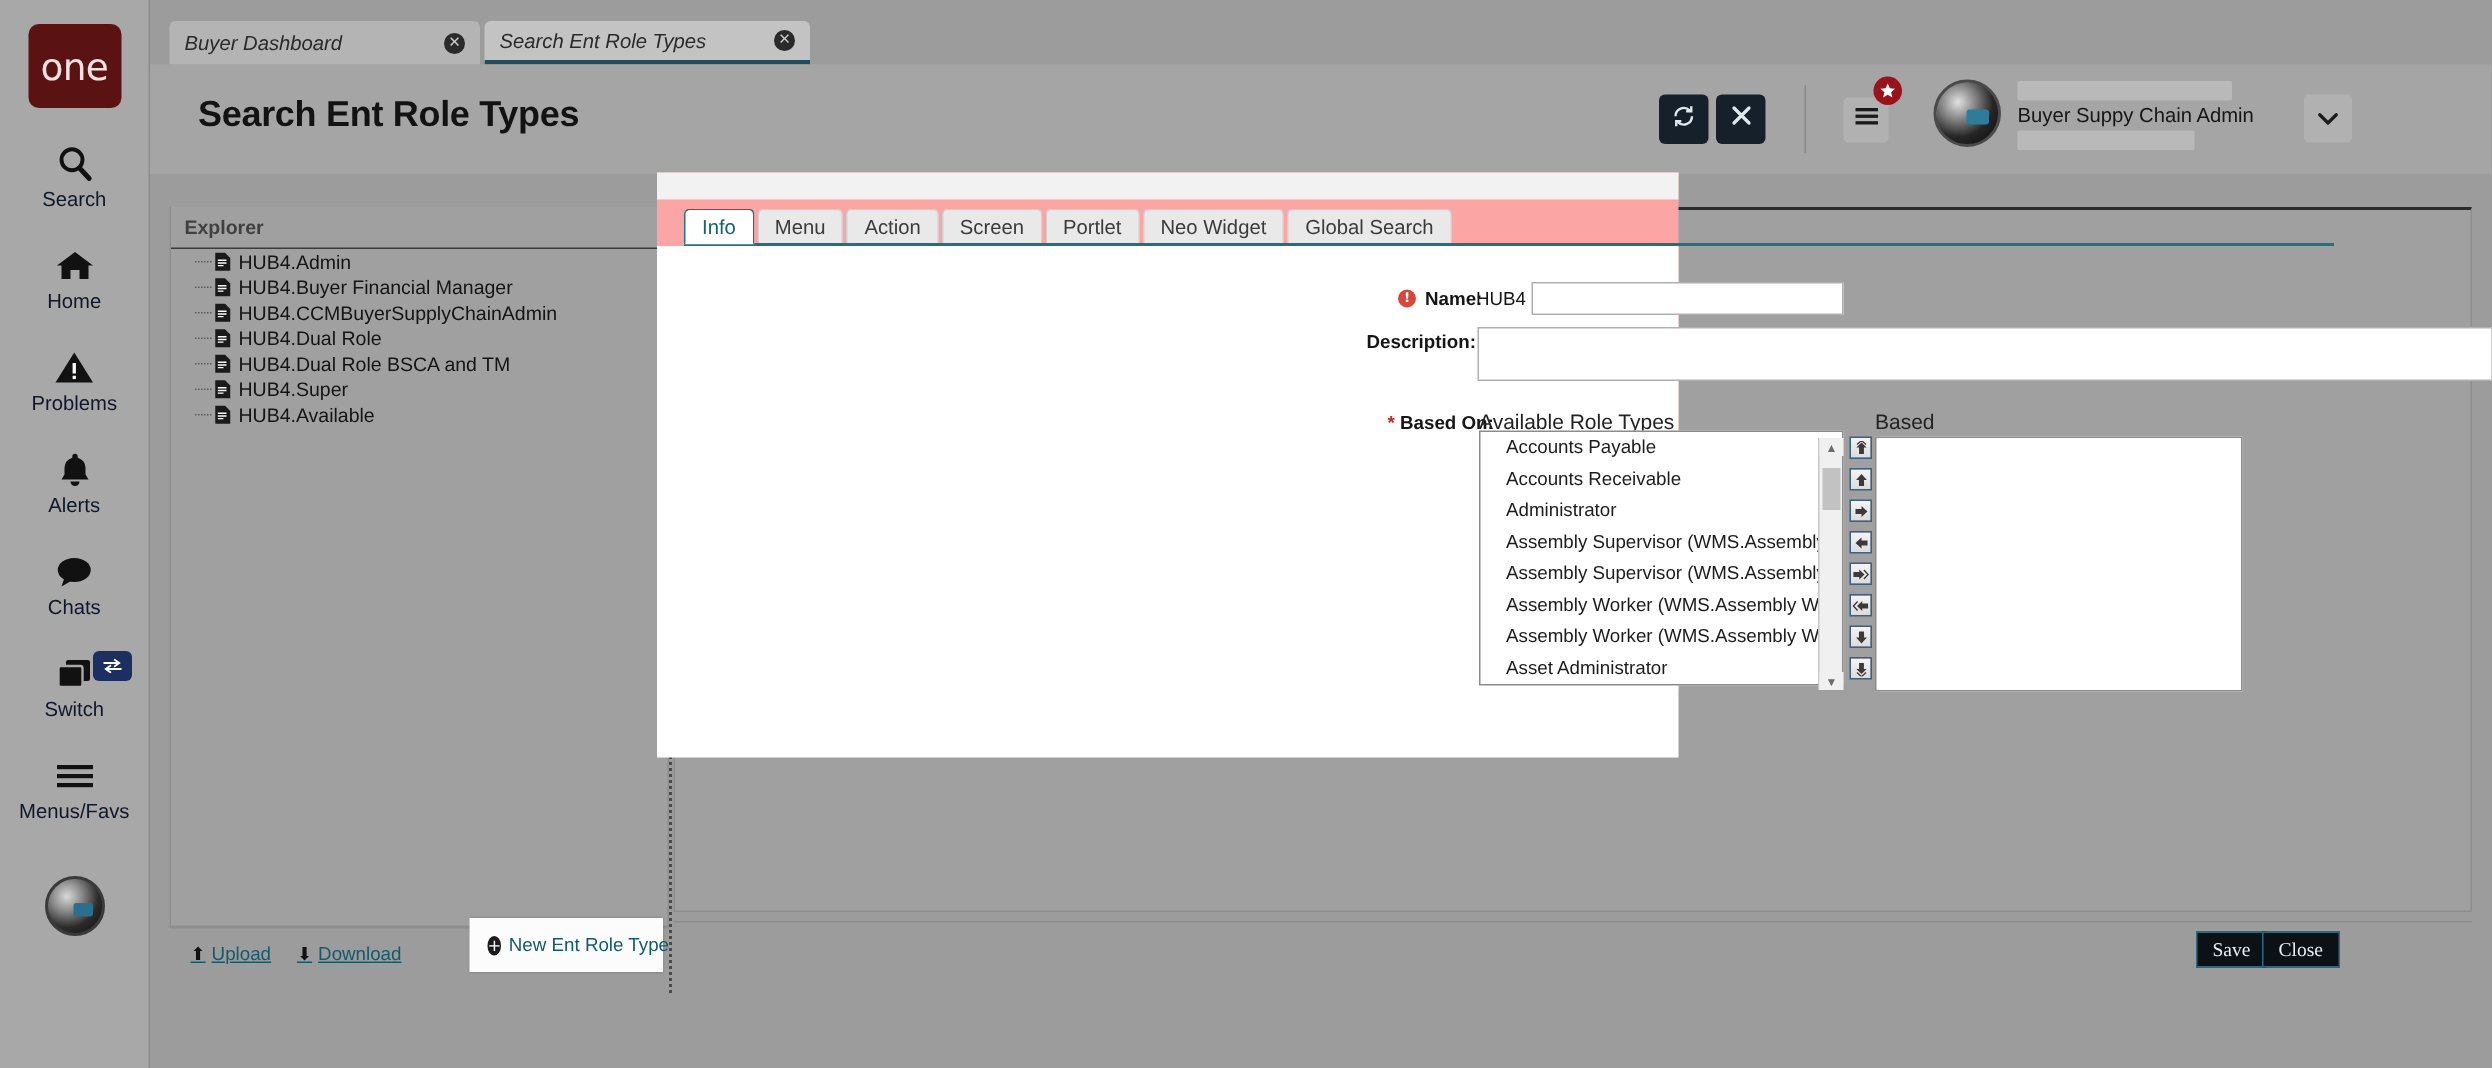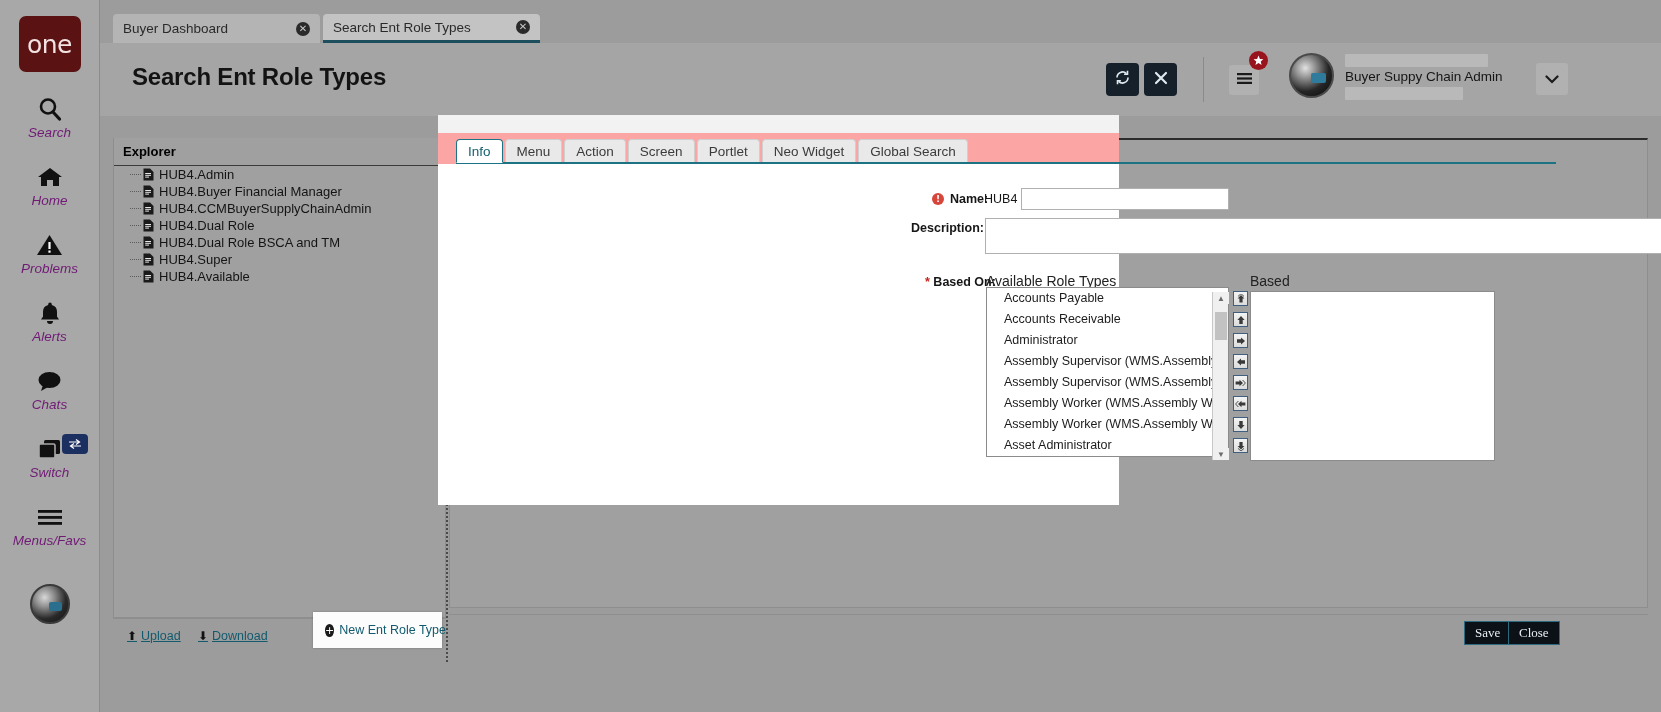--- a/index.html
+++ b/index.html
@@ -24,21 +24,21 @@
     display: flex; align-items: center; justify-content: center;
     color: #f3e2e2; font-size: 25px; letter-spacing: -0.5px;
     font-family: "DejaVu Sans", sans-serif;
   }
   .nav-item {
     margin-top: 22px; width: 100px;
     display: flex; flex-direction: column; align-items: center;
     color: #1c1c1c; cursor: pointer; position: relative;
   }
   .nav-item .nav-ico { height: 30px; display:flex; align-items:center; justify-content:center; }
-  .nav-item .nav-lbl { font-size: 13.5px; margin-top: 1px; color: #701a75; font-style: italic; }
+  .nav-item .nav-lbl { font-size: 13.5px; margin-top: 1px; color: #0f172a; }
   #switch-badge {
     position: absolute; right: 12px; top: 0px;
     width: 26px; height: 20px; border-radius: 4px;
     background: #1c2f61; color: #fff; font-size: 11px;
     display:flex; align-items:center; justify-content:center;
   }
   #nav-avatar {
     margin-top: 36px; width: 40px; height: 40px; border-radius: 50%;
     background: radial-gradient(circle at 35% 32%, #d8d8d8 0%, #8f8f8f 28%, #2a2a2a 62%, #101010 100%);
     border: 2px solid #3a3a3a;
@@ -51,21 +51,21 @@
 
   
   #tabstrip { position:absolute; left:100px; top:0; width:1561px; height:43px; background:#9c9c9c; }
   .browser-tab {
     position:absolute; top:14px; height:29px;
     background:#b4b4b4; border-radius:4px 4px 0 0;
     display:flex; align-items:center; padding:0 10px;
     font-size:13.5px; color:#2a2a2a; cursor:pointer;
   }
   .browser-tab.active { background:#c3c3c3; border-bottom:3px solid #1d4e5e; }
-  .browser-tab .tab-label { flex:1; white-space:nowrap; }
+  .browser-tab .tab-label { flex:1; white-space:nowrap;font-style:italic; }
   .tab-close {
     width:14px; height:14px; border-radius:50%; background:#2a2a2a; color:#c9c9c9;
     font-size:10px; line-height:14px; text-align:center; margin-left:16px; cursor:pointer;
     font-family:"DejaVu Sans", sans-serif;
   }
 
   
   #page-header {
     position:absolute; left:100px; top:43px; width:1561px; height:73px; background:#a5a5a5;
   }
@@ -108,21 +108,21 @@
     background:#b1b1b1; display:flex; align-items:center; justify-content:center; cursor:pointer;
     font-size:13px; color:#1b1b1b;
   }
 
   
   #explorer-panel {
     position:absolute; left:113px; top:138px; width:333px; height:480px;
     background:#a0a0a0; border:1px solid #8e8e8e; border-top:none;
   }
   #explorer-title {
-    position:absolute; left:9px; top:6px; font-size:13px; font-weight:bold; color:#000000;
+    position:absolute; left:9px; top:6px; font-size:13px; font-weight:bold; color:#404040;
   }
   #explorer-divider { position:absolute; left:0; top:27px; width:333px; height:1px; background:#3b3b3b; }
   #explorer-list { position:absolute; left:0; top:28px; width:333px; }
   .tree-row {
     display:flex; align-items:center; height:17px; padding-left:16px;
     font-size:13px; color:#141414; cursor:pointer;
   }
   .tree-dash {
     width:11px; border-top:1px dotted #5b5b5b; height:1px; margin-right:2px; flex:0 0 auto;
   }

